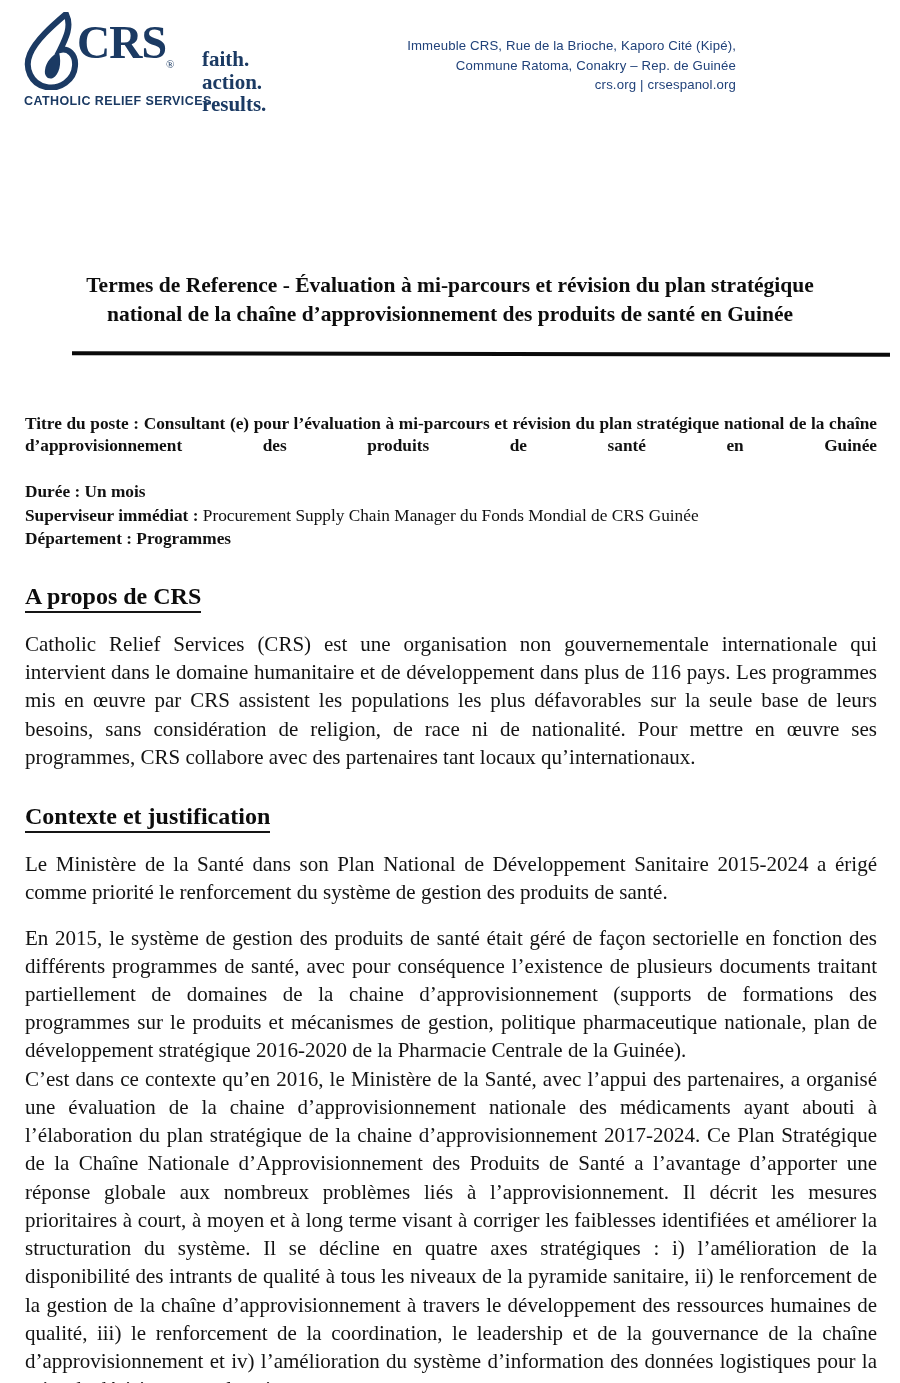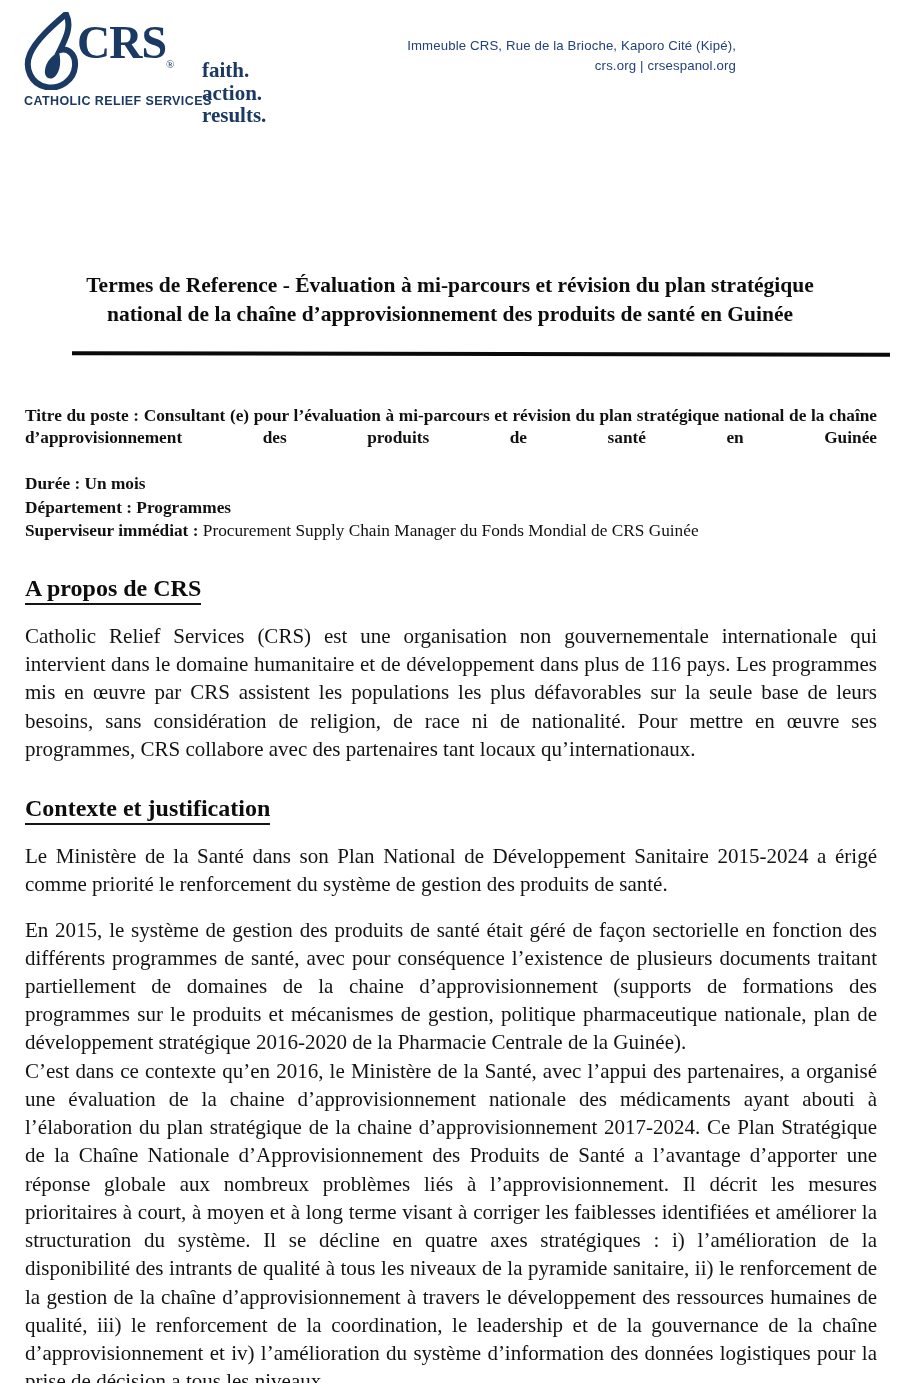--- a/index.html
+++ b/index.html
@@ -61,21 +61,21 @@
     font-family: "Liberation Sans", "DejaVu Sans", sans-serif;
     font-size: 12.5px;
     font-weight: bold;
     color: #1b3a63;
     letter-spacing: 0.4px;
     white-space: nowrap;
   }
   .logo-far {
     position: absolute;
     left: 180px;
-    top: 47px;
+    top: 36px;
     font-family: "Liberation Serif", "DejaVu Serif", serif;
     font-size: 21px;
     font-weight: bold;
     color: #1b3a63;
     line-height: 1.08;
   }
 
   .letterhead-address {
     position: absolute;
     right: 24px;
@@ -121,21 +121,21 @@
 
   .meta-block {
     font-size: 17.3px;
     line-height: 1.3;
     color: #111;
   }
   .meta-title {
     font-weight: bold;
     text-align: justify;
     text-justify: inter-word;
-    margin: 0 0 0 0;
+    margin: 8px 0 0 0;
   }
   .meta-title::after {
     content: "";
     display: inline-block;
     width: 100%;
   }
   .meta-line {
     margin-top: 1px;
   }
   .meta-key { font-weight: bold; }
@@ -178,44 +178,45 @@
     <div class="logo-tagline">CATHOLIC RELIEF SERVICES</div>
     <div class="logo-far">
       <div>faith.</div>
       <div>action.</div>
       <div>results.</div>
     </div>
   </div>
 
   <div class="letterhead-address">
     <div>Immeuble CRS, Rue de la Brioche, Kaporo Cité (Kipé),</div>
+    <div>Commune Ratoma, Conakry – Rep. de Guinée</div>
     <div>crs.org  |  crsespanol.org</div>
   </div>
 
 </header>
 
 <h1 class="doc-title">Termes de Reference - Évaluation à mi-parcours et révision du plan stratégique national de la chaîne d’approvisionnement des produits de santé en Guinée</h1>
 <div class="title-rule"></div>
 
 <main class="page-body">
 
   <section class="meta-block">
     <div class="meta-title">Titre du poste : Consultant (e) pour l’évaluation à mi-parcours et révision du plan stratégique national de la chaîne d’approvisionnement des produits de santé en Guinée</div>
 
 
     <div class="meta-line all-bold">
       <span class="meta-key">Durée :</span><span class="meta-val"> Un mois</span>
     </div>
 
+    <div class="meta-line">
+      <span class="meta-key">Superviseur immédiat :</span><span class="meta-val"> Procurement Supply Chain Manager du Fonds Mondial de CRS Guinée</span>
+    </div>
+
     <div class="meta-line all-bold">
       <span class="meta-key">Département :</span><span class="meta-val"> Programmes</span>
-    </div>
-
-    <div class="meta-line">
-      <span class="meta-key">Superviseur immédiat :</span><span class="meta-val"> Procurement Supply Chain Manager du Fonds Mondial de CRS Guinée</span>
     </div>
   </section>
 
   <section>
     <div><h2 class="section-heading">A propos de CRS</h2></div>
     <p class="body-par">Catholic Relief Services (CRS) est une organisation non gouvernementale internationale qui intervient dans le domaine humanitaire et de développement dans plus de 116 pays. Les programmes mis en œuvre par CRS assistent les populations les plus défavorables sur la seule base de leurs besoins, sans considération de religion, de race ni de nationalité. Pour mettre en œuvre ses programmes, CRS collabore avec des partenaires tant locaux qu’internationaux.</p>
   </section>
 
   <section>
     <div><h2 class="section-heading">Contexte et justification</h2></div>

